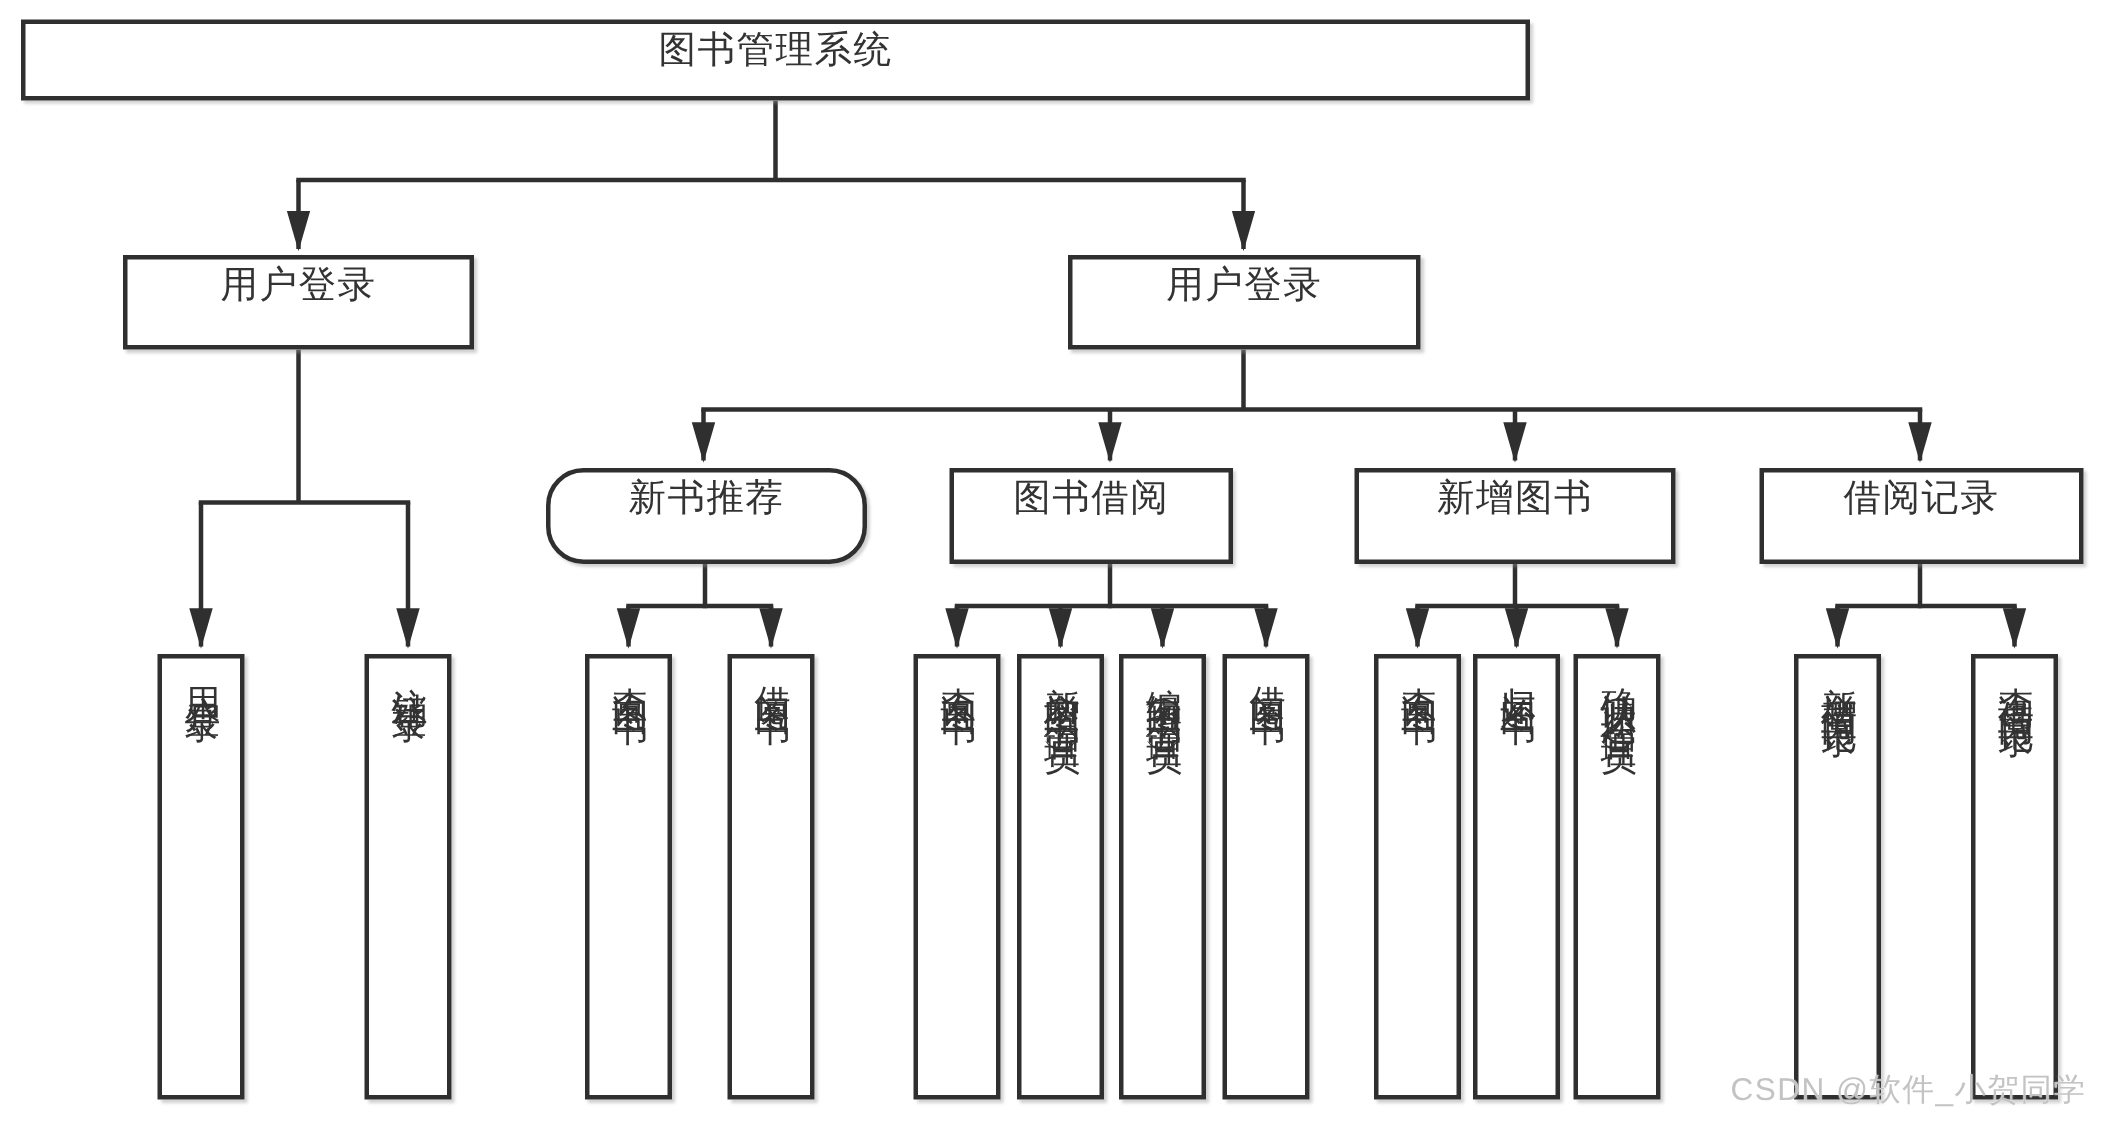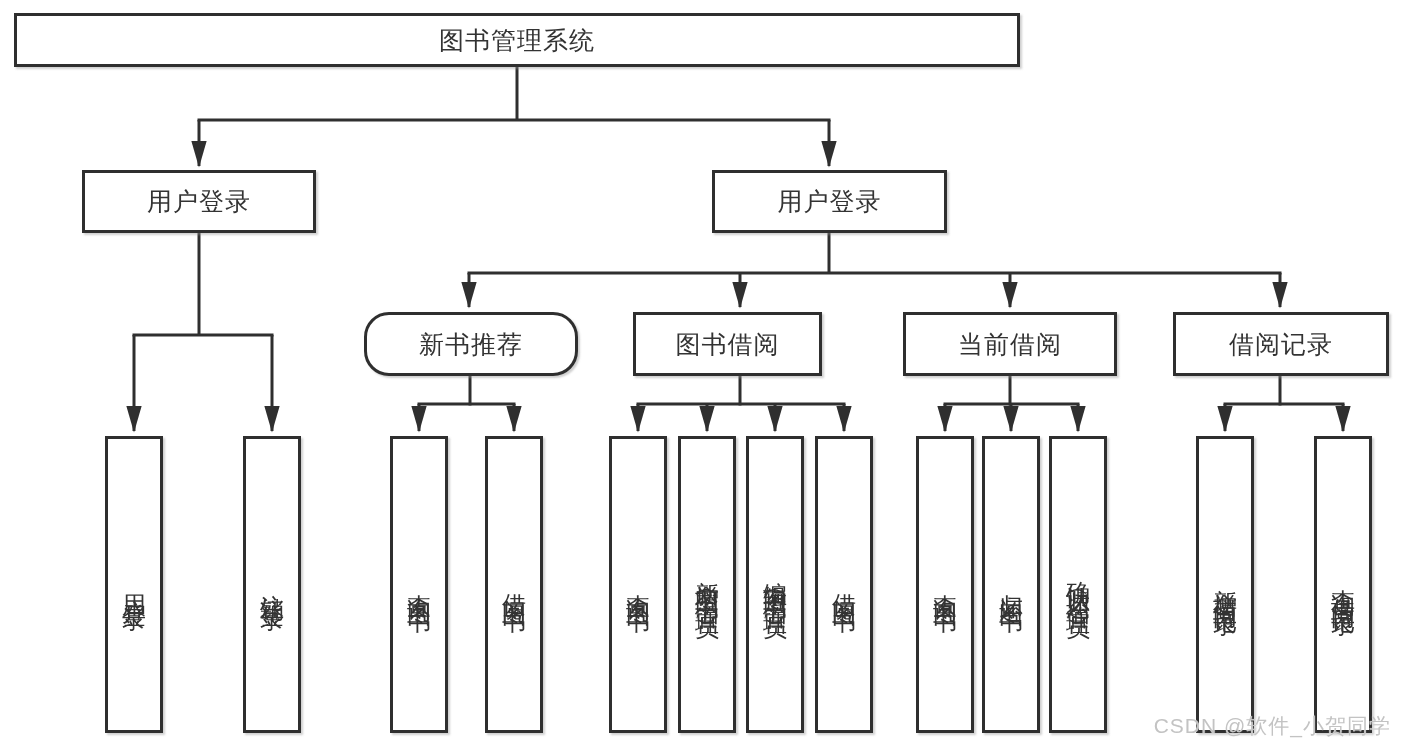--- a/index.html
+++ b/index.html
@@ -3,21 +3,21 @@
 <meta charset="utf-8">
 <style>
   html,body{margin:0;padding:0;background:#ffffff;}
   .canvas{
     position:relative;width:1405px;height:747px;background:#ffffff;
     font-family:"Liberation Sans","DejaVu Sans",sans-serif;overflow:hidden;
   }
   .wires{position:absolute;left:0;top:0;width:1405px;height:747px;pointer-events:none;}
   .node{
     position:absolute;background:#ffffff;border:3px solid #2f2f2f;box-sizing:border-box;
-    display:flex;align-items:center;justify-content:center;
+    display:flex;align-items:flex-start;justify-content:center;
     color:#333333;font-size:25px;letter-spacing:1px;
     box-shadow:2px 2px 2px rgba(150,150,150,0.45);
   }
   .leaf{width:58px;height:297px;top:436px;}
   .leaf .vtext{
     writing-mode:vertical-rl;text-orientation:mixed;
     font-size:24px;line-height:1;letter-spacing:5px;white-space:nowrap;
   }
   .watermark{
     position:absolute;right:14px;top:712px;z-index:5;
@@ -91,21 +91,21 @@
     <span>用户登录</span>
   </div>
 
   <div class="node" style="left:364px;top:312px;width:214px;height:64px;border-radius:25px;">
     <span>新书推荐</span>
   </div>
   <div class="node" style="left:633px;top:312px;width:189px;height:64px;">
     <span>图书借阅</span>
   </div>
   <div class="node" style="left:903px;top:312px;width:214px;height:64px;">
-    <span>当前借阅</span>
+    <span>新增图书</span>
   </div>
   <div class="node" style="left:1173px;top:312px;width:216px;height:64px;">
     <span>借阅记录</span>
   </div>
 
   <div class="node leaf" style="left:105px;">
     <span class="vtext">用户登录</span>
   </div>
   <div class="node leaf" style="left:243px;">
     <span class="vtext">注销登录</span>

